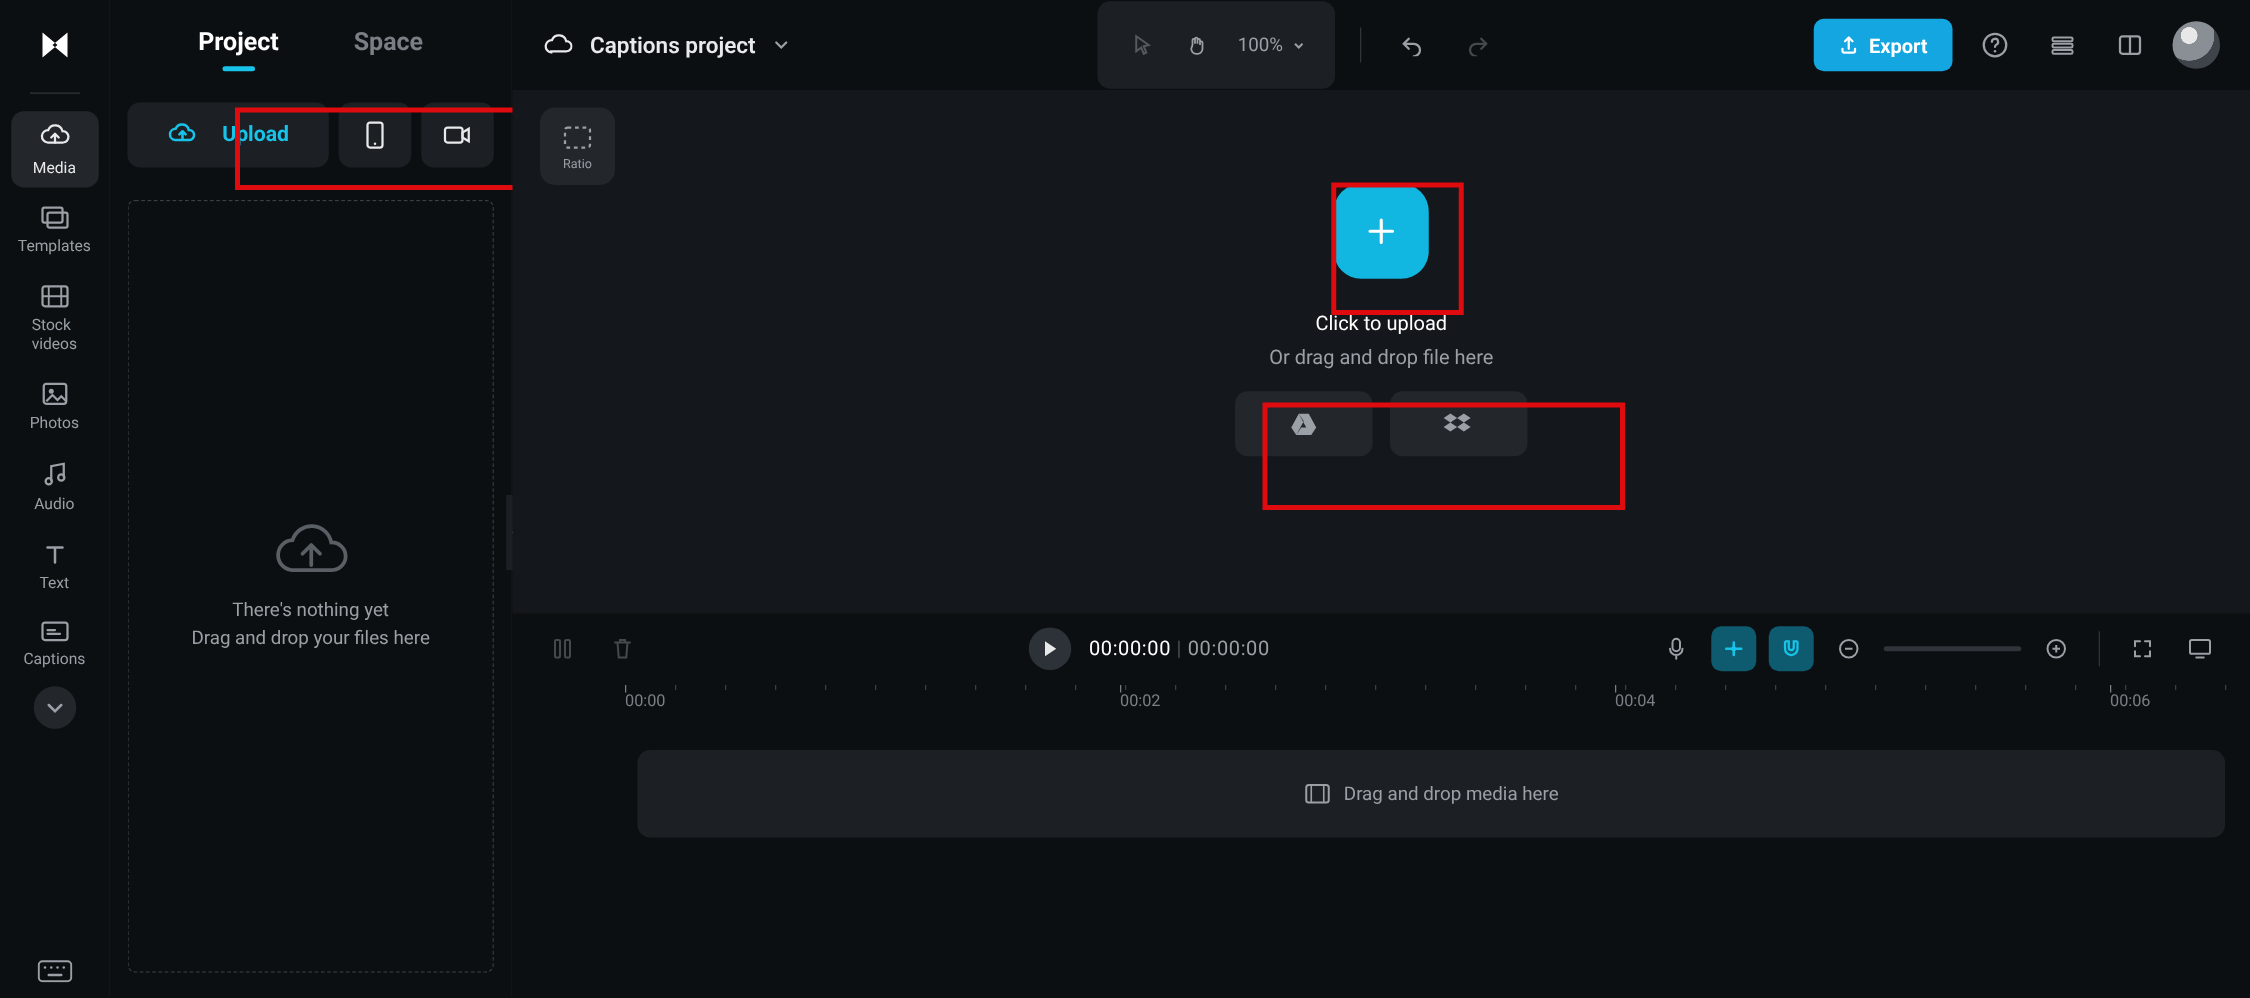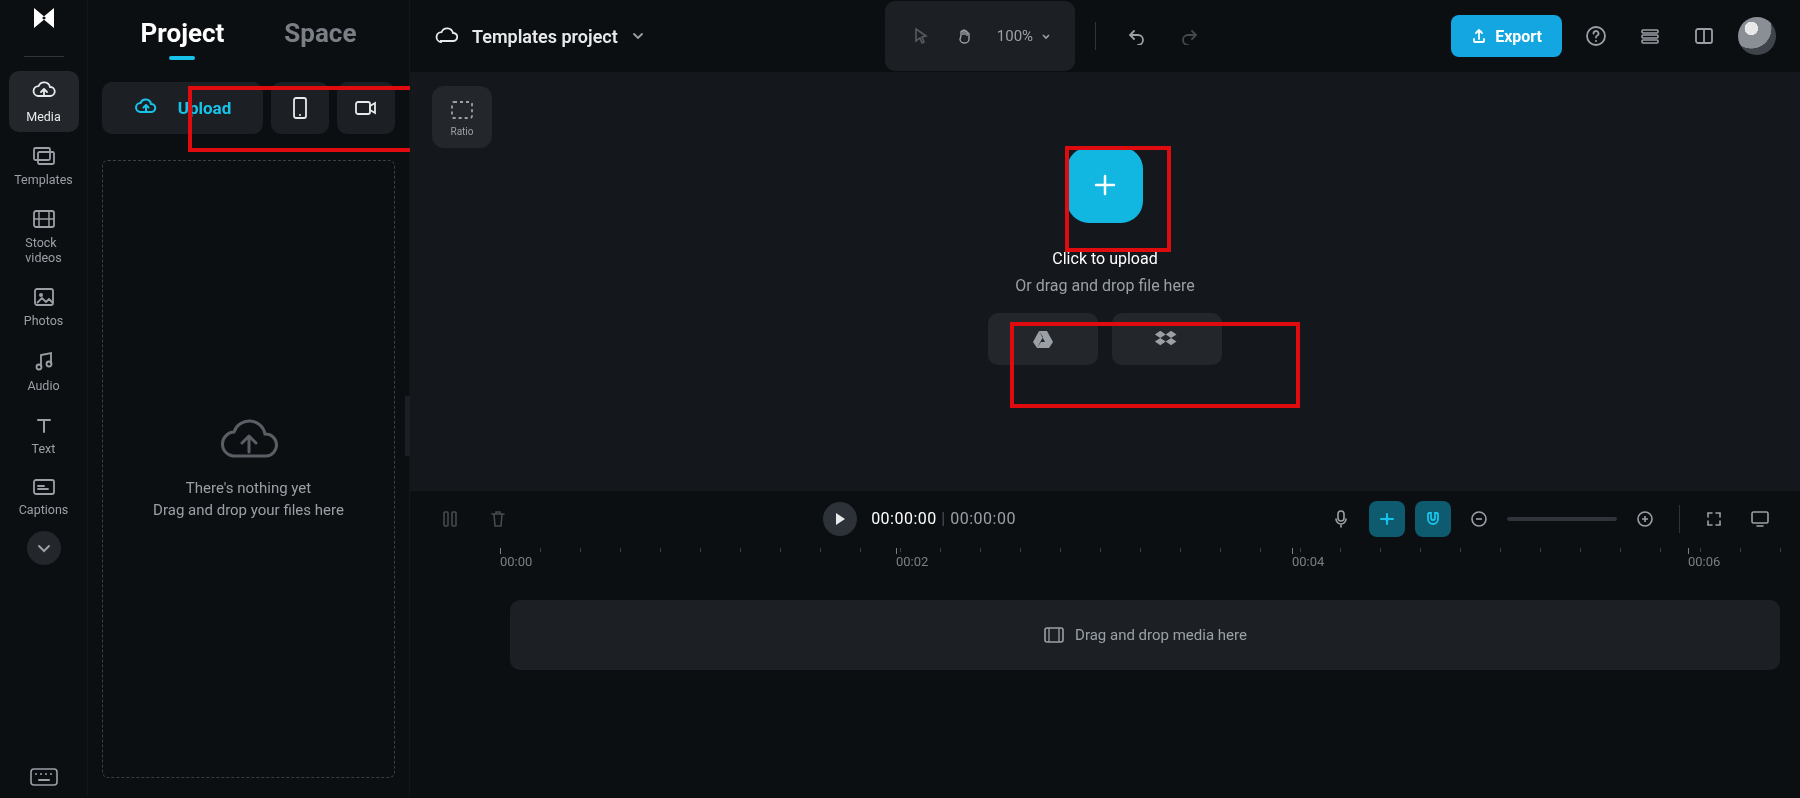--- a/index.html
+++ b/index.html
@@ -14,33 +14,33 @@
     --accent:#18c3ea;
     --accent-blue:#14a6e0;
     --border:#30343a;
     --red:#e00b0f;
   }
   *{box-sizing:border-box;font-family:-apple-system,BlinkMacSystemFont,"Segoe UI",Roboto,Helvetica,Arial,sans-serif;}
   html,body{margin:0;padding:0;width:1800px;height:798px;background:var(--bg0);color:var(--txt);overflow:hidden;}
   svg{display:block;}
 
   
-  .rail{position:absolute;left:0;top:0;width:88px;height:100%;background:var(--bg0);display:flex;flex-direction:column;align-items:center;gap:4px;border-right:1px solid rgba(255,255,255,.03);}
+  .rail{position:absolute;left:0;top:0;width:88px;height:100%;background:var(--bg0);display:flex;flex-direction:column;align-items:center;padding-top:18px;gap:4px;border-right:1px solid rgba(255,255,255,.03);}
   .rail .logo{width:36px;height:36px;margin-bottom:10px;display:flex;align-items:center;justify-content:center;}
   .rail .sep{width:40px;height:1px;background:var(--border);margin:6px 0 10px;}
   .rail-item{width:70px;padding:10px 0 8px;display:flex;flex-direction:column;align-items:center;gap:6px;border-radius:10px;cursor:pointer;color:var(--txt-dim);}
   .rail-item.active{background:var(--bg3);color:var(--txt);}
   .rail-item .lbl{font-size:12.5px;}
   .rail .more{margin-top:2px;width:34px;height:34px;border-radius:50%;background:var(--bg3);display:flex;align-items:center;justify-content:center;color:var(--txt-dim);cursor:pointer;}
   .rail .kbd{margin-top:auto;margin-bottom:12px;color:var(--txt-dim);}
 
   
   .panel{position:absolute;left:88px;top:0;width:322px;height:100%;background:var(--bg0);border-right:1px solid rgba(255,255,255,.03);}
   .panel-tabs{height:72px;display:flex;align-items:center;justify-content:center;gap:60px;}
-  .panel-tab{font-size:26px;font-weight:700;color:var(--txt-dim2);cursor:pointer;position:relative;padding-bottom:6px;}
+  .panel-tab{font-size:20px;font-weight:700;color:var(--txt-dim2);cursor:pointer;position:relative;padding-bottom:6px;}
   .panel-tab.active{color:#fff;}
   .panel-tab.active::after{content:"";position:absolute;bottom:-6px;left:50%;transform:translateX(-50%);width:26px;height:4px;border-radius:2px;background:var(--accent);}
   .upload-row{margin:10px 14px 0;display:flex;gap:8px;align-items:center;}
   .upload-btn{height:52px;border-radius:10px;background:var(--bg2);display:flex;align-items:center;justify-content:center;cursor:pointer;}
   .upload-main{flex:1;gap:20px;color:var(--accent);font-weight:700;font-size:17px;}
   .upload-icon{width:58px;color:var(--txt);}
   .dropzone{position:absolute;left:14px;right:14px;top:160px;bottom:20px;border:1.5px dashed #3a3f45;border-radius:6px;display:flex;flex-direction:column;align-items:center;justify-content:center;color:var(--txt-dim);gap:10px;}
   .dropzone .dz-txt{text-align:center;font-size:15px;line-height:1.45;}
   .highlight-red{position:absolute;border:4px solid var(--red);pointer-events:none;}
   .collapse-tab{position:absolute;left:405px;top:396px;width:16px;height:60px;background:var(--bg2);border-radius:0 6px 6px 0;display:flex;align-items:center;justify-content:center;color:var(--txt-dim);cursor:pointer;}
@@ -236,21 +236,21 @@
       <path d="M6 2L2 7l4 5" fill="none" stroke="currentColor" stroke-width="1.8" stroke-linecap="round"></path>
     </svg>
 </div>
 
 <div class="topbar">
   <span class="cloud">
       <svg width="24" height="18" viewBox="0 0 24 18">
         <path d="M7 15a5 5 0 0 1 .6-9.97A6 6 0 0 1 19 6a4 4 0 0 1 .5 8H7z" fill="none" stroke="currentColor" stroke-width="1.8"></path>
       </svg>
     </span>
-  <span class="title">Templates project</span>
+  <span class="title">Captions project</span>
   <span class="caret">
       <svg width="12" height="8" viewBox="0 0 12 8">
         <path d="M2 2l4 4 4-4" fill="none" stroke="currentColor" stroke-width="1.8" stroke-linecap="round"></path>
       </svg>
     </span>
   <div class="spacer"></div>
 
   <div class="tool-group">
     <div class="tool-btn disabled">
         <svg width="16" height="18" viewBox="0 0 16 18">

